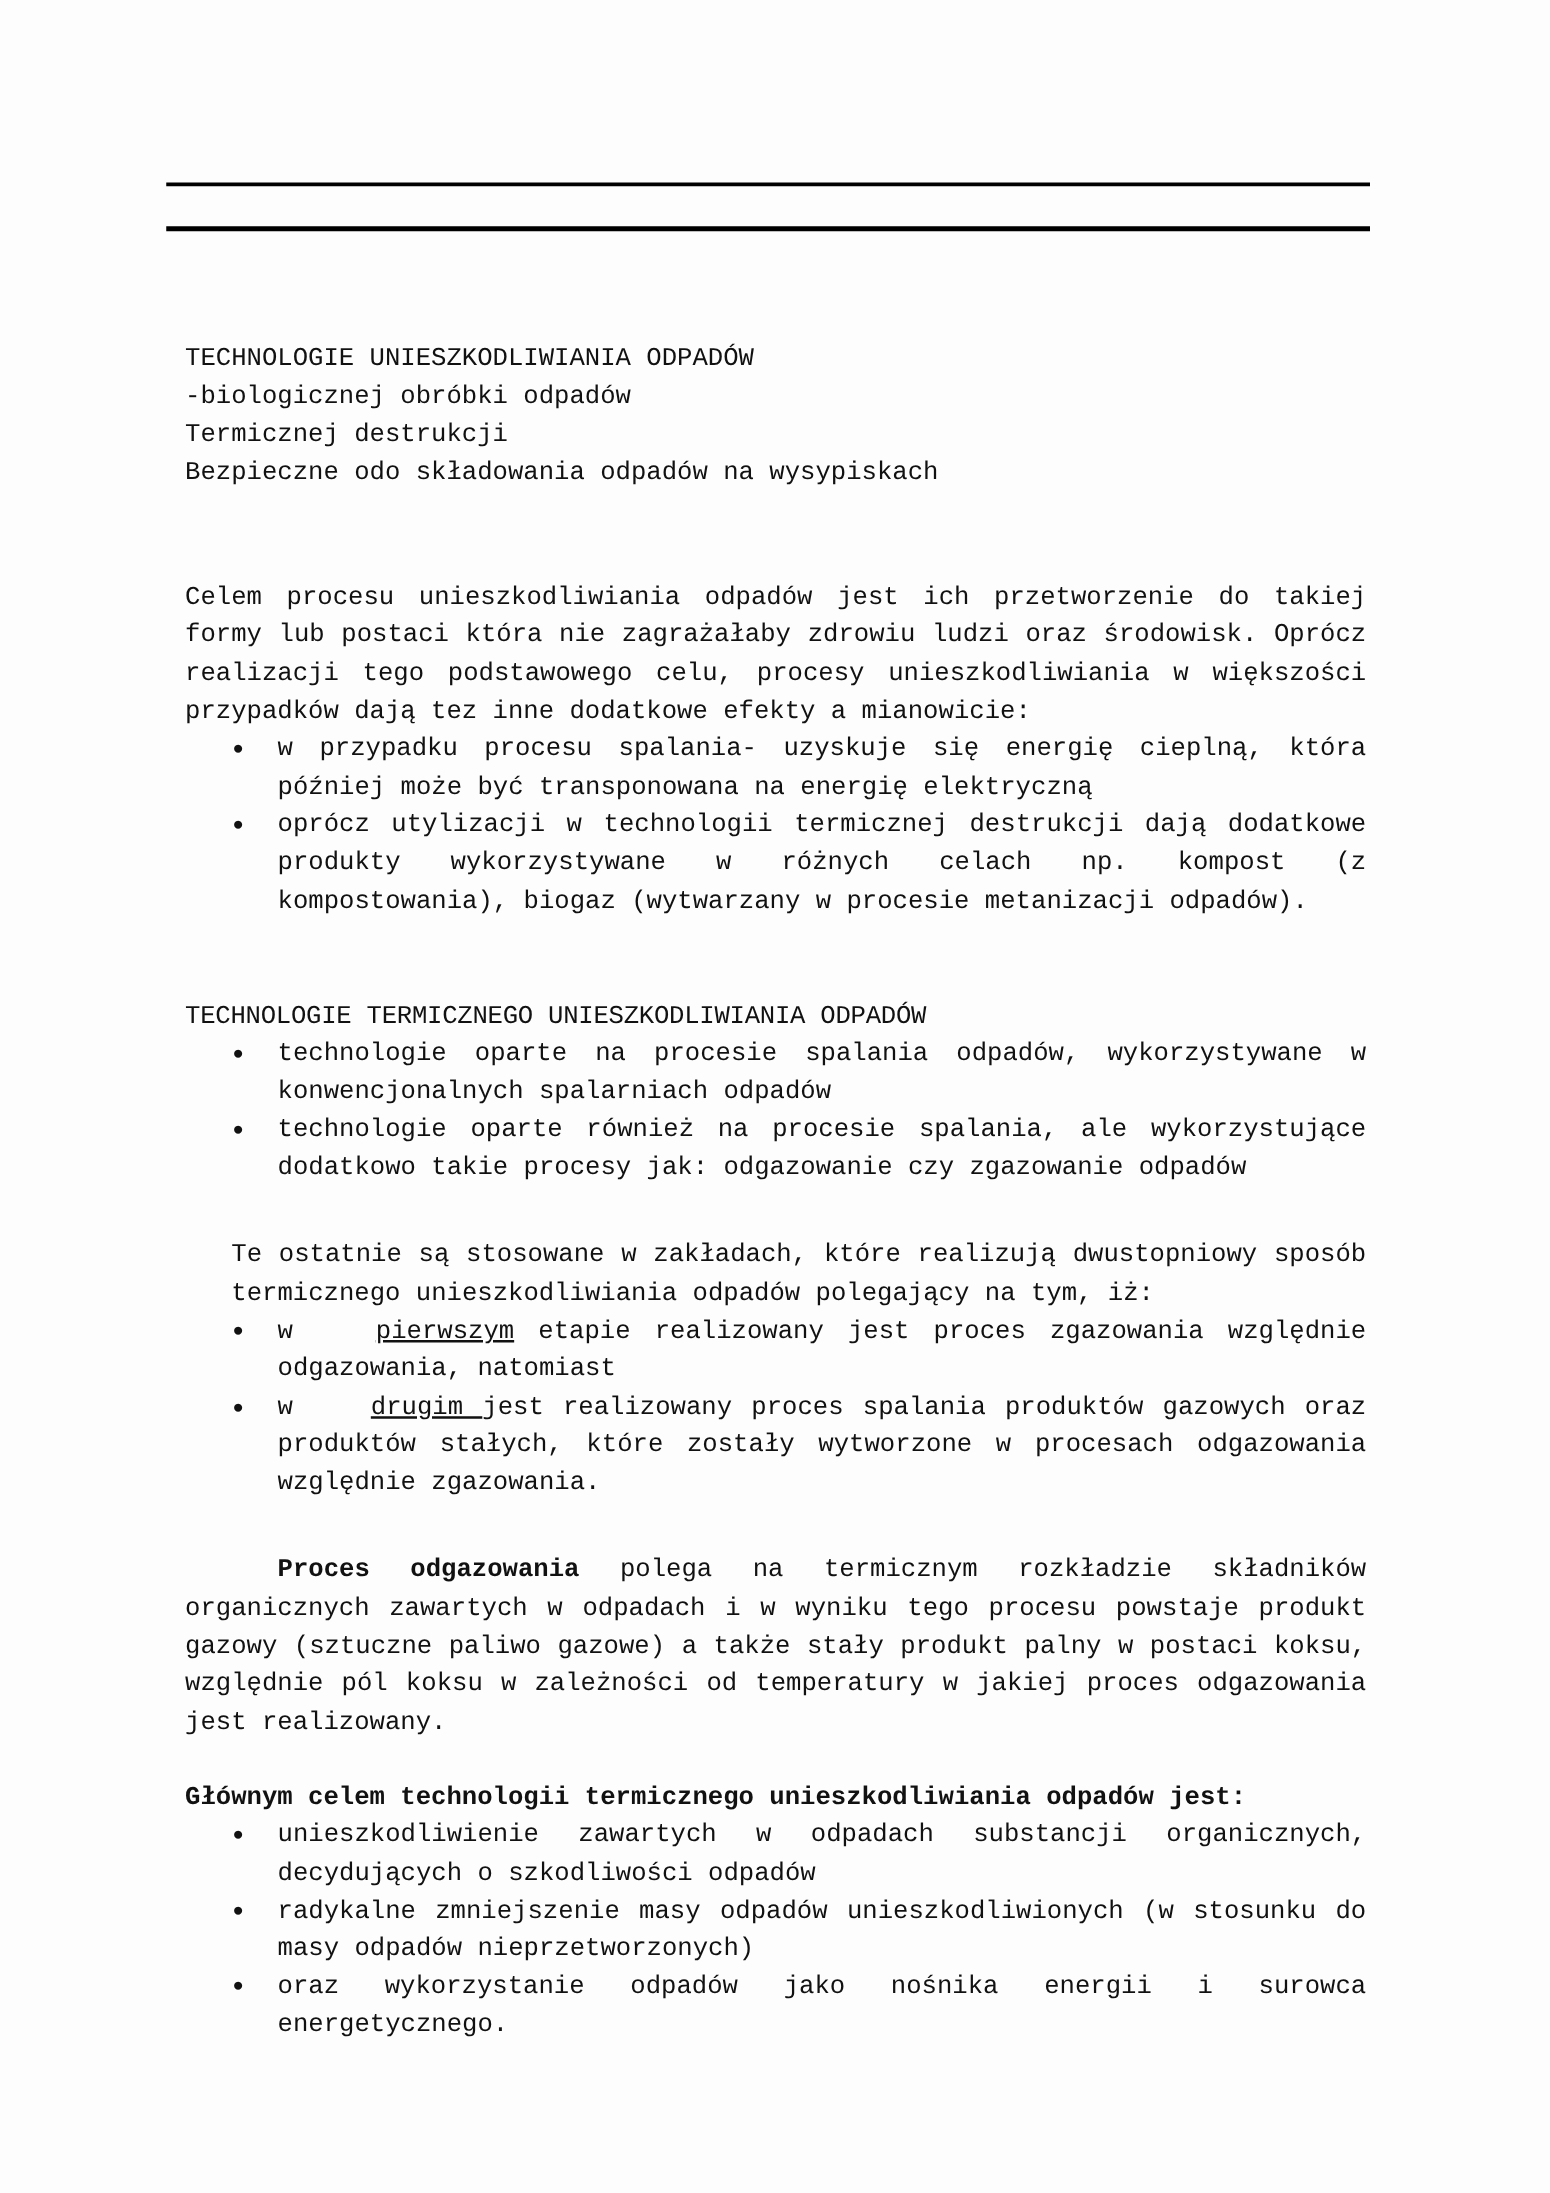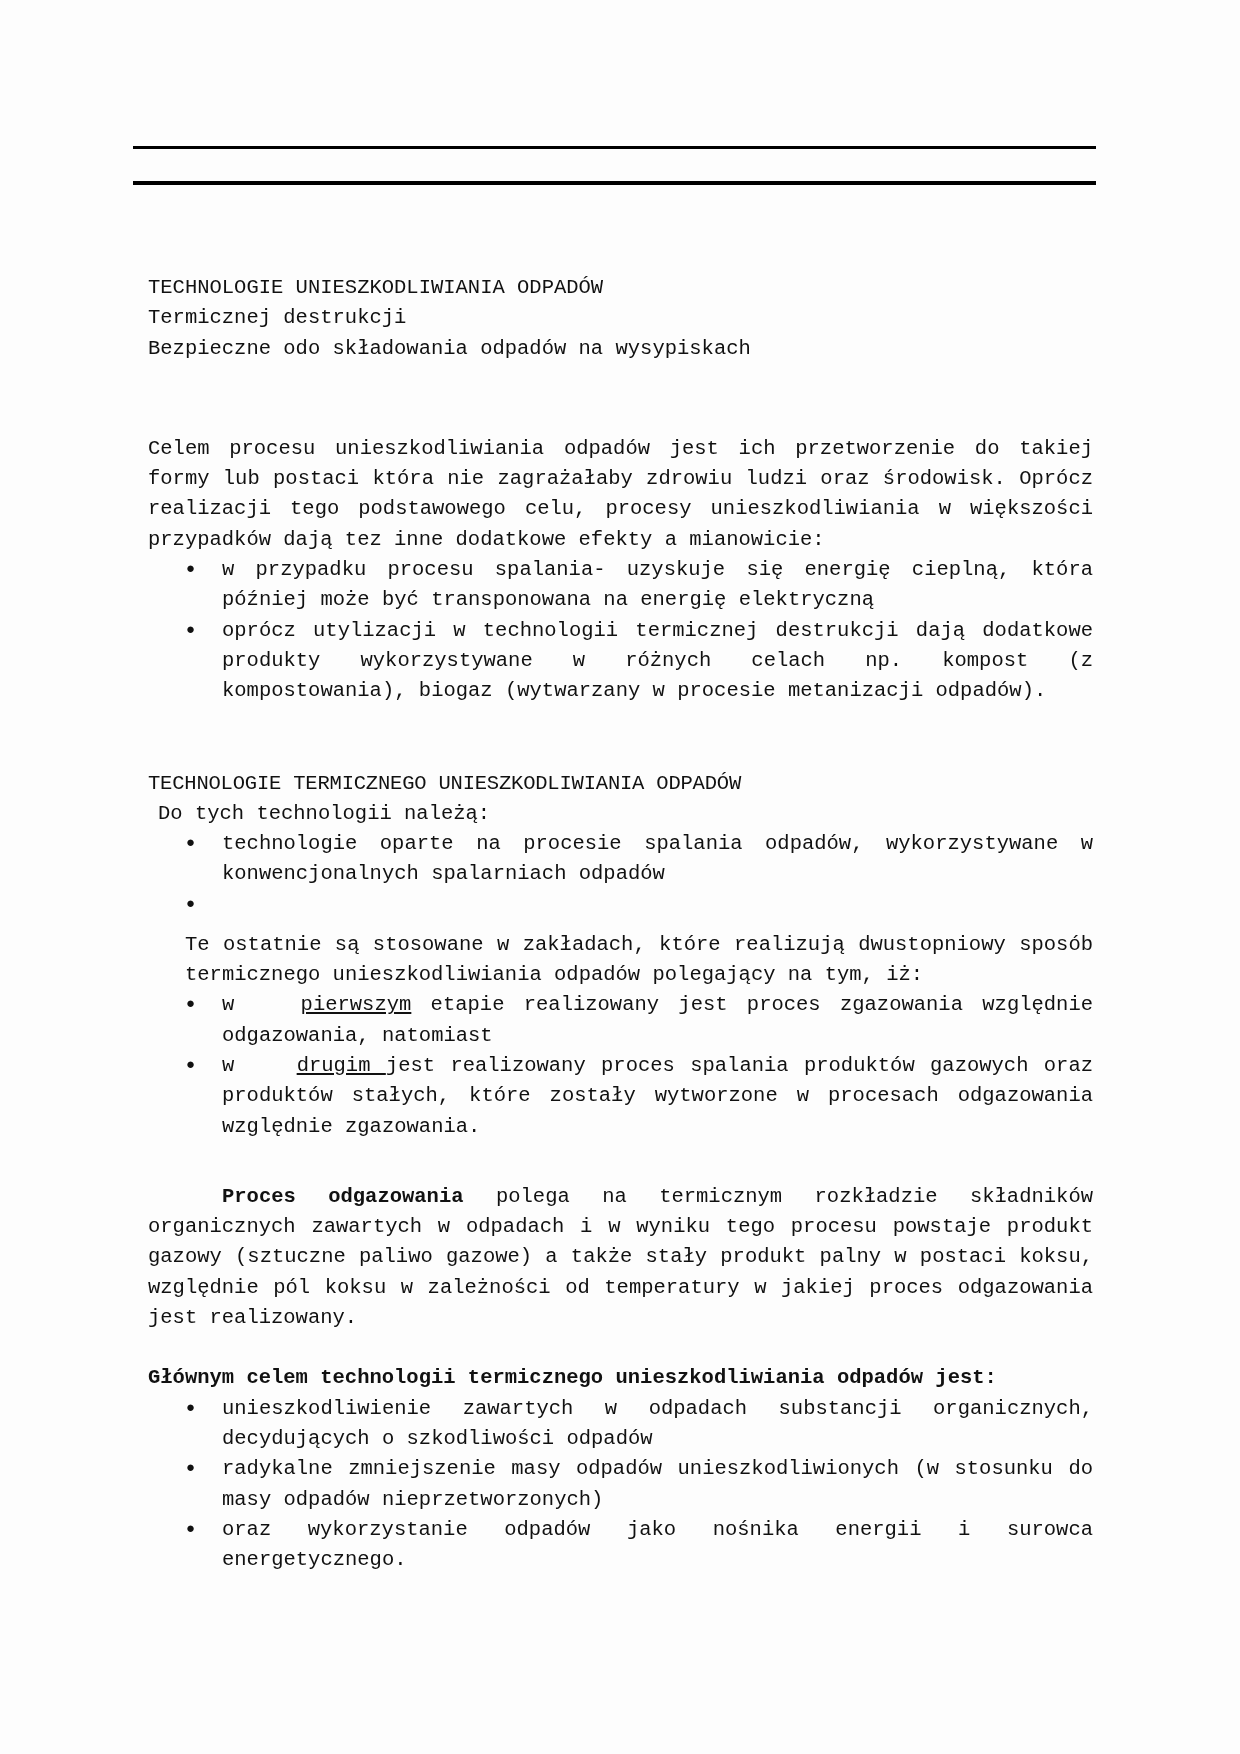--- a/index.html
+++ b/index.html
@@ -23,36 +23,36 @@
   .h-sec { letter-spacing: -0.2px; }
 </style>
 </head>
 <body>
 
 <div class="rule1"></div>
 <div class="rule2"></div>
 
 <div class="page">
   <p>TECHNOLOGIE UNIESZKODLIWIANIA ODPADÓW</p>
+  <p>-biologicznej obróbki odpadów</p>
   <p>Termicznej destrukcji</p>
   <p>Bezpieczne odo składowania odpadów na wysypiskach</p>
   <div class="gap1"></div>
 
   <p class="just">Celem procesu unieszkodliwiania odpadów jest ich przetworzenie do takiej formy lub postaci która nie zagrażałaby zdrowiu ludzi oraz środowisk. Oprócz realizacji tego podstawowego celu, procesy unieszkodliwiania w większości przypadków dają tez inne dodatkowe efekty a mianowicie:</p>
   <ul>
     <li><span class="bul">●</span><span>w przypadku procesu spalania- uzyskuje się energię cieplną, która później może być transponowana na energię elektryczną</span></li>
     <li><span class="bul">●</span><span>oprócz utylizacji w technologii termicznej destrukcji dają dodatkowe produkty wykorzystywane w różnych celach np. kompost (z kompostowania), biogaz (wytwarzany w procesie metanizacji odpadów).</span></li>
   </ul>
   <div class="gap2"></div>
 
   <p class="h-sec">TECHNOLOGIE TERMICZNEGO UNIESZKODLIWIANIA ODPADÓW</p>
-  <p class="ind-small">Do tych technologii należą:</p>
   <ul>
     <li><span class="bul">●</span><span>technologie oparte na procesie spalania odpadów, wykorzystywane w konwencjonalnych spalarniach odpadów</span></li>
-    <li><span class="bul">●</span></li>
+    <li><span class="bul">●</span><span>technologie oparte również na procesie spalania, ale wykorzystujące dodatkowo takie procesy jak: odgazowanie czy zgazowanie odpadów</span></li>
   </ul>
   <p class="just ind-mid">Te ostatnie są stosowane w zakładach, które realizują dwustopniowy sposób termicznego unieszkodliwiania odpadów polegający na tym, iż:</p>
   <ul>
     <li><span class="bul">●</span><span>w </span><u>pierwszym</u><span> etapie realizowany jest proces zgazowania względnie odgazowania,  natomiast</span></li>
     <li><span class="bul">●</span><span>w </span><u>drugim </u><span> jest realizowany proces spalania produktów gazowych oraz produktów stałych, które zostały wytworzone w procesach odgazowania względnie zgazowania.</span></li>
   </ul>
   <p class="just indent"><b>Proces odgazowania</b><span> polega na termicznym rozkładzie składników organicznych zawartych w odpadach i w wyniku tego procesu powstaje produkt gazowy (sztuczne paliwo gazowe) a także stały produkt palny w postaci koksu, względnie pól koksu w zależności od temperatury w jakiej proces odgazowania jest realizowany.</span></p>
   <div class="gap1"></div>
 
   <p><b>Głównym celem technologii termicznego unieszkodliwiania odpadów jest:</b></p>

